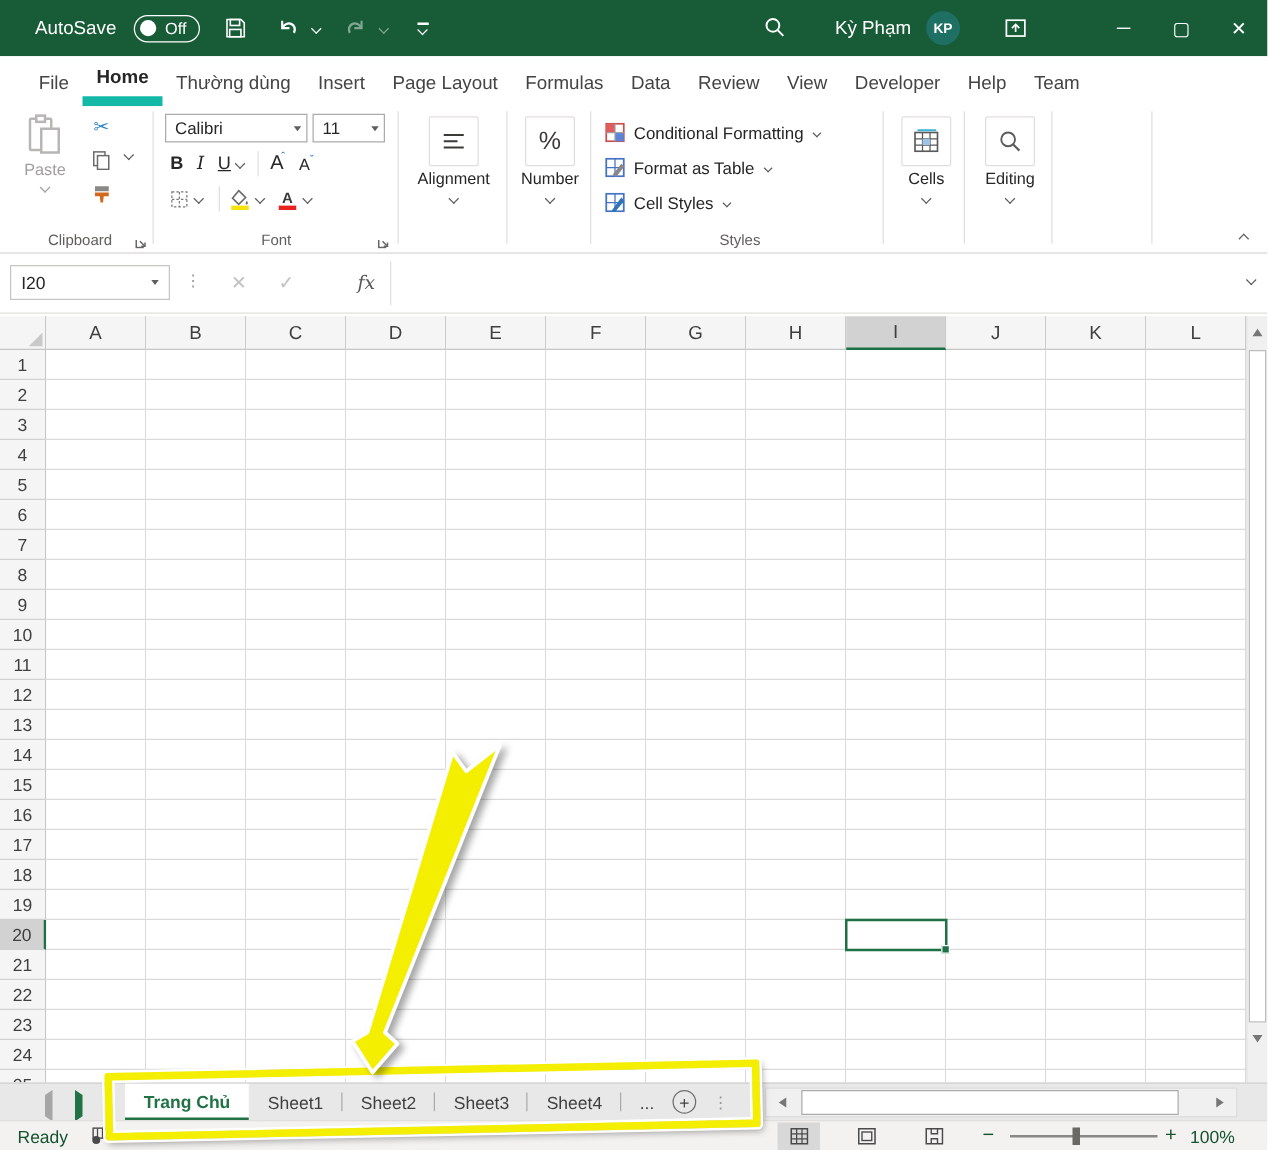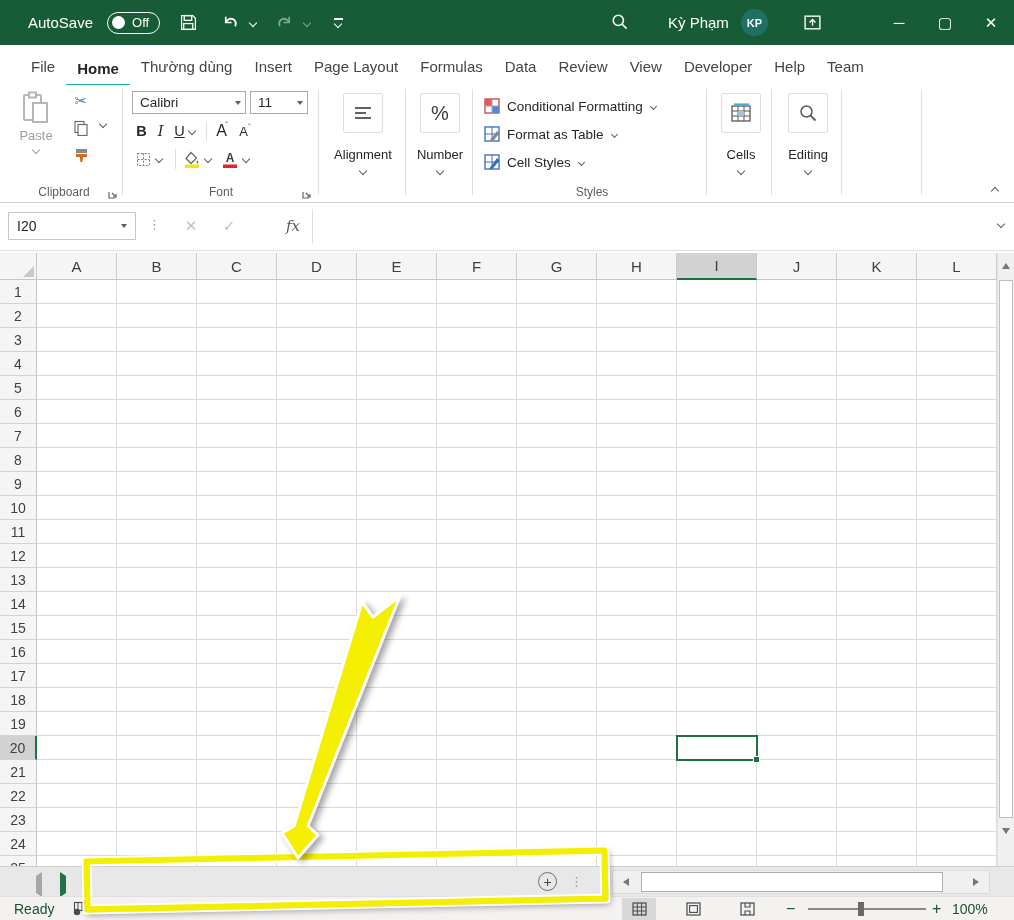--- a/index.html
+++ b/index.html
@@ -25,21 +25,21 @@
   .tb-user { position:absolute; left:668px; top:0; height:45px; display:flex; align-items:center; gap:12px; font-size:15px; }
   .avatar { width:27px; height:27px; border-radius:50%; background:#1F7064; color:#fff; font-size:11px; display:flex; align-items:center; justify-content:center;font-weight:bold; }
   .tb-ribbonopts { position:absolute; left:798px; top:8px; }
   .win-controls { position:absolute; right:0; top:0; height:45px; display:flex; }
   .win-btn { width:46px; height:45px; display:flex; align-items:center; justify-content:center; font-size:15px; cursor:pointer; }
 
   
   #tabrow { top:45px; height:40px; background:#fff; display:flex; align-items:flex-end; }
   #ribbon-tabs { display:flex; align-items:flex-end; padding-left:20px; height:100%; }
   .rtab { font-size:15px; color:#444; padding:9px 11px 10px; cursor:pointer; white-space:nowrap; }
-  .rtab.active { color:#262626; font-weight:600; border-bottom:1px solid #14b8a6; padding-bottom:7px; }
+  .rtab.active { color:#262626; font-weight:600; border-bottom:8px solid #14b8a6; padding-bottom:7px; }
   .tabrow-right { position:absolute; right:14px; top:50px; display:flex; gap:10px; }
   .mini-btn { width:34px; height:28px; border:1px solid #C9D8CF; border-radius:3px; display:flex; align-items:center; justify-content:center; cursor:pointer; background:#fff; }
 
   
   #ribbon { top:85px; height:118px; background:#fff; border-bottom:1px solid #D2D0CE; }
   .rsep { position:absolute; top:4px; width:1px; height:106px; background:#E1DFDD; }
   .group-label { position:absolute; bottom:4px; left:0; right:0; text-align:center; font-size:12px; color:#605E5C; }
   .launcher { position:absolute; bottom:4px; cursor:pointer; }
   .rgroup { position:absolute; top:0; height:118px; }
   #g-clipboard { left:8px; width:112px; }
@@ -56,21 +56,21 @@
   .paste-btn .chev { color:#A19F9D; margin-top:4px; }
   .clip-col { position:absolute; left:62px; top:6px; display:flex; flex-direction:column; gap:7px; }
   .sicon { width:22px; height:20px; display:flex; align-items:center; justify-content:center; cursor:pointer; }
   .scissors { color:#2E88C8; font-size:15px; }
   .combo { border:1px solid #ABABAB; height:23px; display:flex; align-items:center; font-size:13.5px; color:#262626; padding:0 4px 0 7px; justify-content:space-between; cursor:pointer; background:#fff; }
   .dn-arrow { width:0; height:0; border-left:3.5px solid transparent; border-right:3.5px solid transparent; border-top:4px solid #605E5C; }
   .fontrow { position:absolute; left:4px; display:flex; align-items:center; }
   .fmt-letter { font-size:14.5px; color:#262626; width:19px; text-align:center; cursor:pointer; }
   .collapsed-group { display:flex; flex-direction:column; align-items:center; padding-top:8px; cursor:pointer; }
   .collapsed-iconbox { width:40px; height:40px; border:1px solid #E1DFDD; border-radius:2px; display:flex; align-items:center; justify-content:center; }
-  .collapsed-label { font-size:13px; color:#262626; margin-top:14px; text-align:center; line-height:1.25; }
+  .collapsed-label { font-size:13px; color:#262626; margin-top:2px; text-align:center; line-height:1.25; }
   .collapsed-group .chev { color:#605E5C; margin-top:5px; }
   .styles-row { display:flex; align-items:center; gap:6px; height:26px; margin:2px 0 0 4px; font-size:13.5px; color:#262626; cursor:pointer; }
   .styles-row .chev { width:5px; height:5px; color:#605E5C; margin-left:2px; }
   #ribbon-collapse { position:absolute; right:16px; bottom:8px; color:#605E5C; cursor:pointer; }
 
   
   #formularow { top:203px; height:48px; background:#fff; border-bottom:1px solid #E1DFDD; display:flex; align-items:center; }
   #namebox { position:absolute; left:8px; top:9px; width:128px; height:28px; border:1px solid #C8C6C4; display:flex; align-items:center; justify-content:space-between; padding:0 8px; font-size:14px; color:#262626; cursor:text; }
   .vdots { color:#9A9896; font-size:13px; letter-spacing:0; }
   #fx-dots { position:absolute; left:148px; top:14px; }
@@ -779,20 +779,28 @@
     </span>
   <div id="vthumb"></div>
   <span class="sbtn" style="bottom:22px;">
       <span class="tri-dn"></span>
     </span>
 </div>
 
 <div class="band" id="sheetbar">
   <span class="nav-tri" style="left:36px;"><span class="tri-l" style="border-right-color:#A6A6A6;"></span></span>
   <span class="nav-tri" style="left:60px;"><span class="tri-r" style="border-left-color:#217346;"></span></span>
+  <div id="sheettabs">
+      <div class="stab active">Trang Chủ</div>
+      <div class="stab">Sheet1<div class="sep"></div></div>
+      <div class="stab">Sheet2<div class="sep"></div></div>
+      <div class="stab">Sheet3<div class="sep"></div></div>
+      <div class="stab">Sheet4<div class="sep"></div></div>
+      <div class="stab">...</div>
+    </div>
   <span id="newsheet">+</span>
   <span class="vdots" id="sb-dots">⋮</span>
   <div id="hscroll">
     <span class="hbtn" style="left:0;">
         <span class="tri-l"></span>
       </span>
     <div id="hthumb"></div>
     <span class="hbtn" style="right:0;">
         <span class="tri-r"></span>
       </span>

